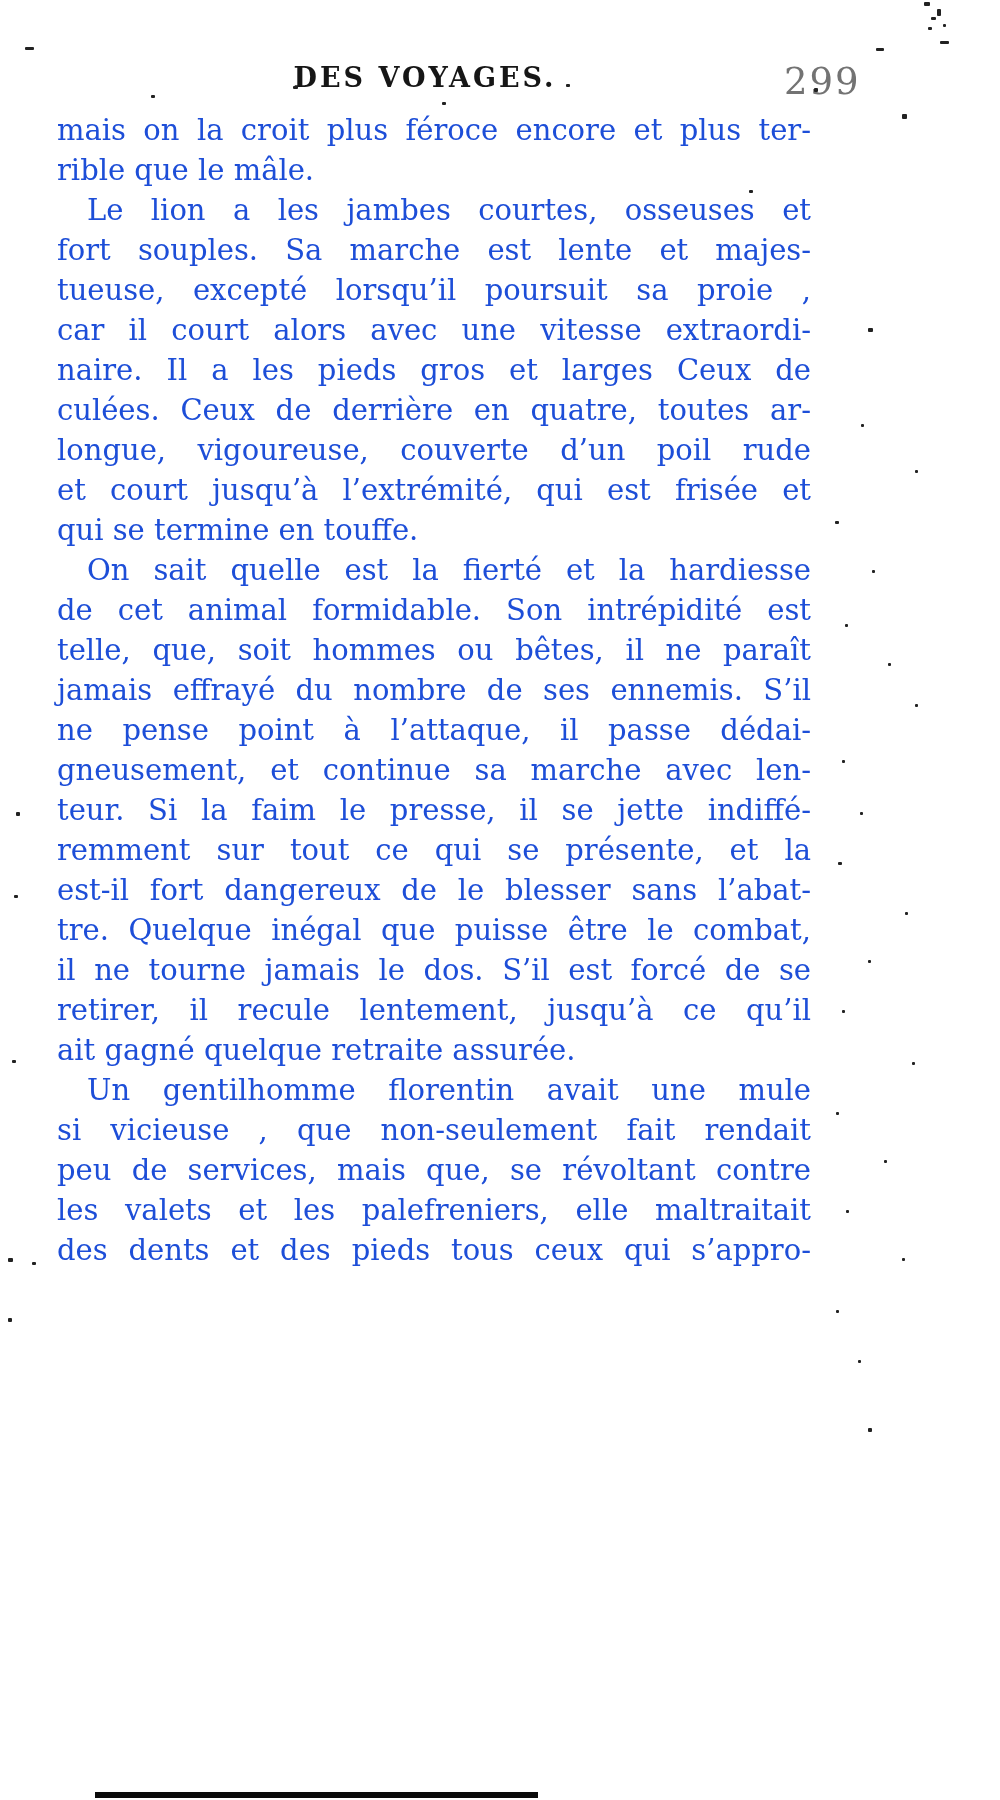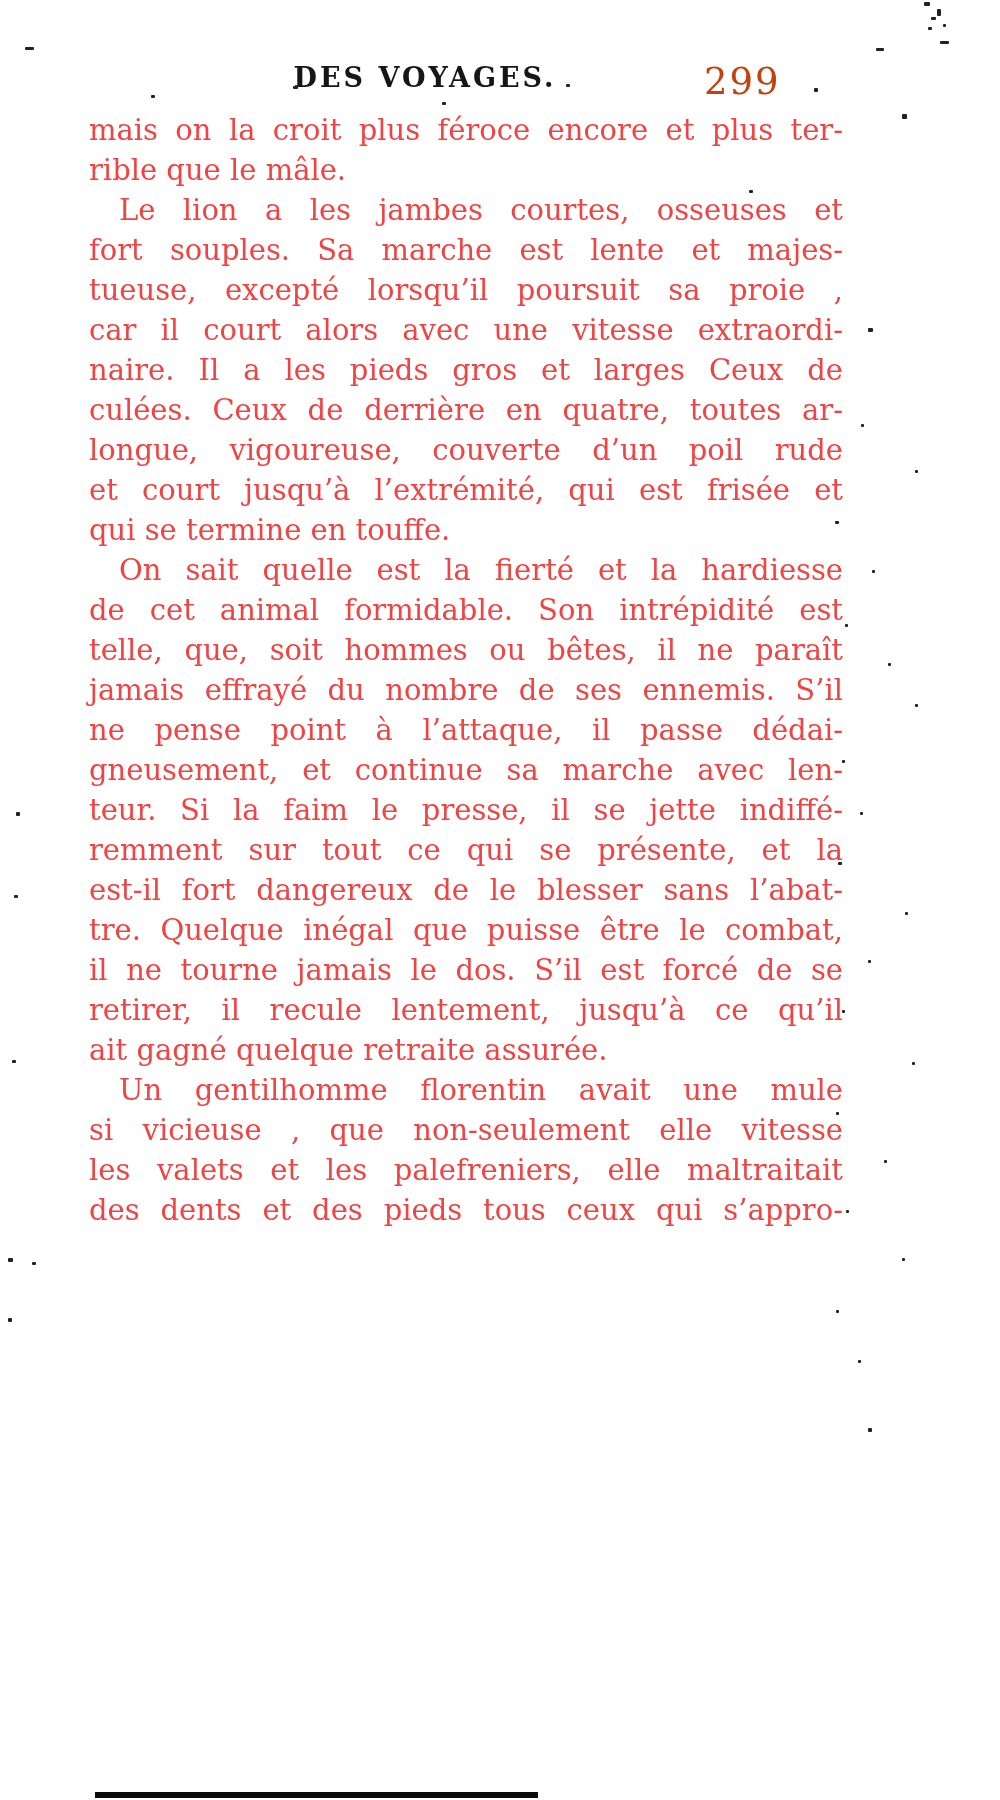--- a/index.html
+++ b/index.html
@@ -15,30 +15,29 @@
     position: absolute;
     top: 62px; left: 30px; width: 790px;
     text-align: center;
     font-size: 27px; font-weight: 700;
     letter-spacing: 3px;
     color: #161616;
     white-space: nowrap;
   }
   .page-number {
     position: absolute;
-    top: 60px; left: 704px;
+    top: 60px; left: 784px;
     font-size: 37px;
-    color: #c2410c;
+    color: #737373;
     letter-spacing: 2px;
   }
   .text-block {
     position: absolute;
     top: 110px; left: 57px; width: 754px;
-    color: #ef4444;
-    margin-left: 32px;
+    color: #1d4ed8;
   }
   .line {
     font-size: 29px;
     line-height: 40px;
     height: 40px;
     text-align: justify;
     text-align-last: justify;
     white-space: normal;
   }
   .line.p { text-indent: 30px; }
@@ -81,21 +80,22 @@
       <div class="line">ne pense point à l’attaque, il passe dédai-</div>
       <div class="line">gneusement, et continue sa marche avec len-</div>
       <div class="line">teur. Si la faim le presse, il se jette indiffé-</div>
       <div class="line">remment sur tout ce qui se présente, et la</div>
       <div class="line">est-il fort dangereux de le blesser sans l’abat-</div>
       <div class="line">tre. Quelque inégal que puisse être le combat,</div>
       <div class="line">il ne tourne jamais le dos. S’il est forcé de se</div>
       <div class="line">retirer, il recule lentement, jusqu’à ce qu’il</div>
       <div class="line end">ait gagné quelque retraite assurée.</div>
       <div class="line p">Un gentilhomme florentin avait une mule</div>
-      <div class="line">si vicieuse , que non-seulement elle vitesse</div>
+      <div class="line">si vicieuse , que non-seulement fait rendait</div>
+      <div class="line">peu de services, mais que, se révoltant contre</div>
       <div class="line">les valets et les palefreniers, elle maltraitait</div>
       <div class="line">des dents et des pieds tous ceux qui s’appro-</div>
     </div>
 
   <div class="bottom-bar" style="left: 95px; top: 1792px; width: 443px; height: 6px;"></div>
 
 <div class="speck" style="left: 25px; top: 47px; width: 9px; height: 3px;"></div>
     <div class="speck" style="left: 151px; top: 95px; width: 4px; height: 3px;"></div>
     <div class="speck" style="left: 293px; top: 86px; width: 5px; height: 3px;"></div>
     <div class="speck" style="left: 566px; top: 84px; width: 4px; height: 3px;"></div>

